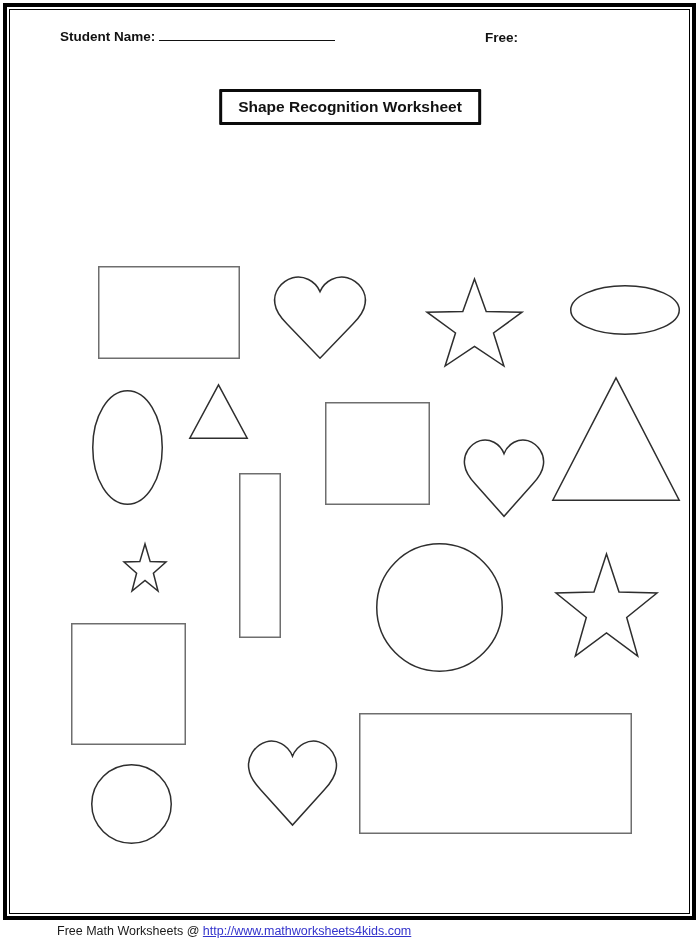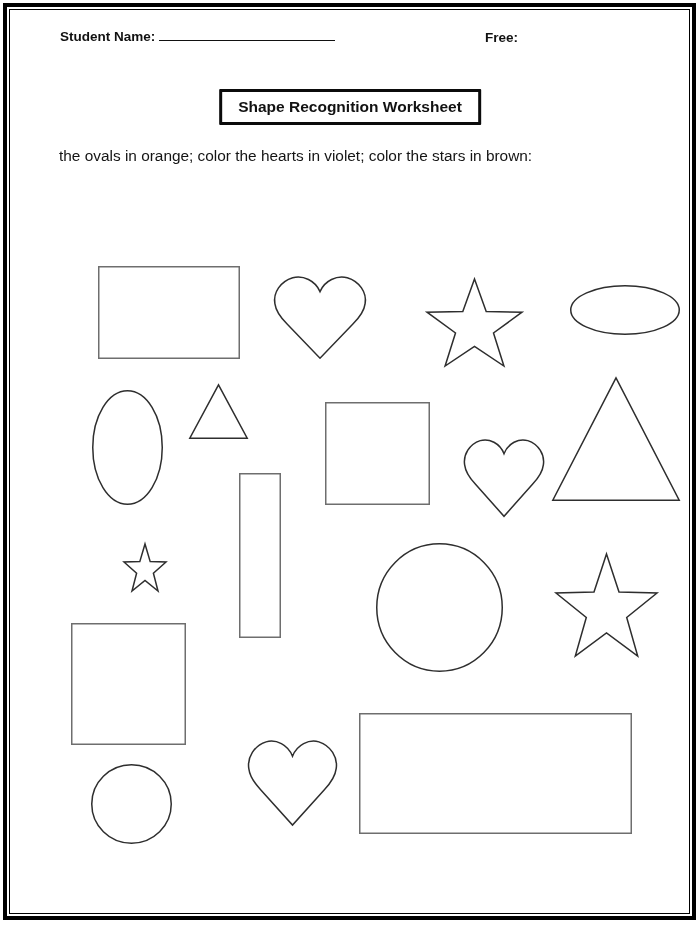--- a/index.html
+++ b/index.html
@@ -66,21 +66,20 @@
     <span>Student Name:</span><span class="blank-line"></span>
   </div>
 
   <div class="hdr-score">Free:</div>
 
   <div class="title-box">
     <span>Shape Recognition Worksheet</span>
   </div>
 
   <div class="instructions">
-    <div>the ovals in orange; color the hearts in violet; color the stars in brown:</div>
   </div>
 
   <div id="shapes">
       <svg preserveAspectRatio="none" viewBox="0 0 142 93" style="left: 98px; top: 266px; width: 142px; height: 93px;">
         <rect x="0.75" y="0.75" width="140.5" height="91.5" fill="#ffffff" stroke="#6e6e6e" stroke-width="1.5" vector-effect="non-scaling-stroke"></rect>
       </svg>
       <svg preserveAspectRatio="none" viewBox="0 0 100 92" style="left: 273px; top: 275px; width: 94px; height: 85px;">
         <path d="M 50,18 C 45,6 32,0 21,3 C 8,7 0,19 2,31 C 3,39 8,46 15,53 L 50,90 L 85,53 C 92,46 97,39 98,31 C 100,19 92,7 79,3 C 68,0 55,6 50,18 Z" fill="#ffffff" stroke="#2e2e2e" stroke-width="1.5" vector-effect="non-scaling-stroke"></path>
       </svg>
       <svg preserveAspectRatio="none" viewBox="0 0 97 89" style="left: 426px; top: 278px; width: 97px; height: 89px;">
@@ -123,14 +122,18 @@
         <path d="M 50,18 C 45,6 32,0 21,3 C 8,7 0,19 2,31 C 3,39 8,46 15,53 L 50,90 L 85,53 C 92,46 97,39 98,31 C 100,19 92,7 79,3 C 68,0 55,6 50,18 Z" fill="#ffffff" stroke="#2e2e2e" stroke-width="1.5" vector-effect="non-scaling-stroke"></path>
       </svg>
       <svg preserveAspectRatio="none" viewBox="0 0 81 80" style="left: 91px; top: 764px; width: 81px; height: 80px;">
         <ellipse cx="40.5" cy="40" rx="39.75" ry="39.25" fill="#ffffff" stroke="#2e2e2e" stroke-width="1.5" vector-effect="non-scaling-stroke"></ellipse>
       </svg>
       <svg preserveAspectRatio="none" viewBox="0 0 273 121" style="left: 359px; top: 713px; width: 273px; height: 121px;">
         <rect x="0.75" y="0.75" width="271.5" height="119.5" fill="#ffffff" stroke="#6e6e6e" stroke-width="1.5" vector-effect="non-scaling-stroke"></rect>
       </svg>
     </div>
 
+  <div class="footer">
+    <span>Free Math Worksheets @</span>
+    <a href="#" style="color: rgb(51, 51, 204);">http://www.mathworksheets4kids.com</a>
+  </div>
 
 </div>
 
 </body></html>

